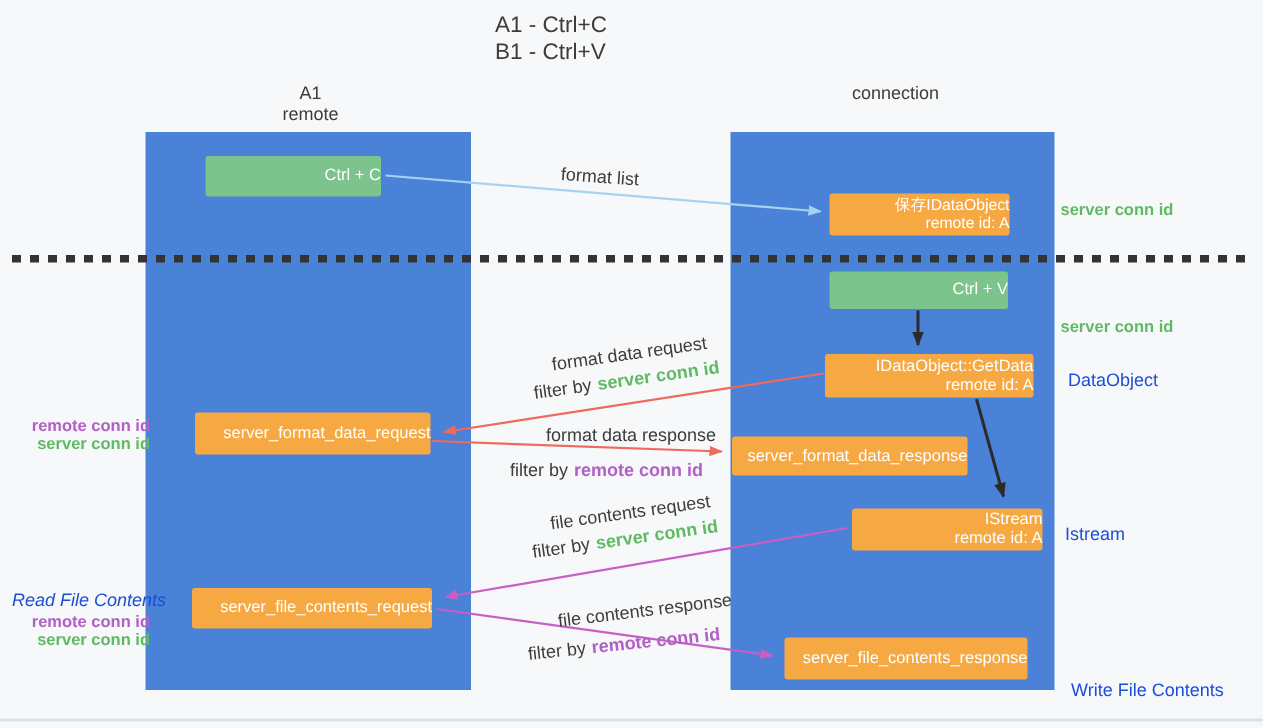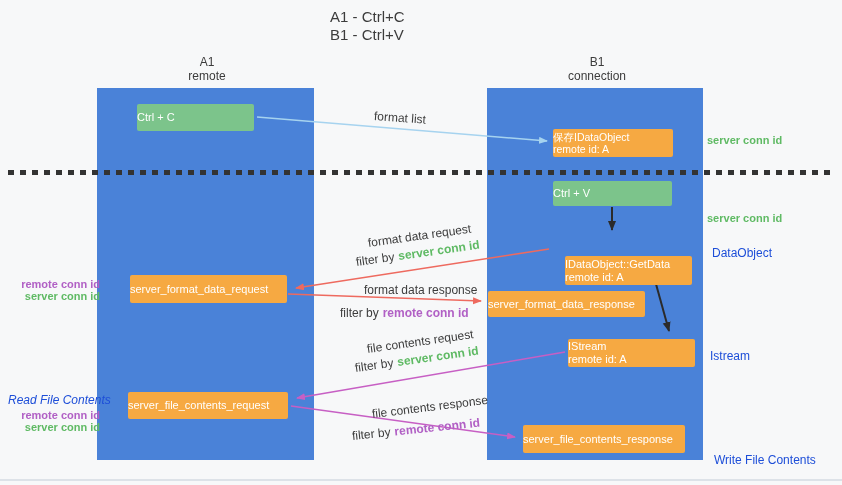--- a/index.html
+++ b/index.html
@@ -6,21 +6,21 @@
   #canvas{position:relative;width:842px;height:485px;background:#f7f8f9;
           font-family:"Liberation Sans",sans-serif;overflow:hidden;}
   .title{position:absolute;left:330px;top:8px;width:160px;text-align:left;
          font-size:15px;line-height:18px;color:#3c3c3c;}
   .lane-header{position:absolute;top:55px;width:120px;text-align:center;
                font-size:12px;line-height:14px;color:#3c3c3c;}
   .lane{position:absolute;top:88px;height:372px;background:#4a82d8;}
   .dotted{position:absolute;left:8px;top:170px;width:822px;height:5px;
           background:repeating-linear-gradient(90deg,#333 0 6px,transparent 6px 12px);}
   .bottom-edge{position:absolute;left:0;top:479px;width:842px;height:2px;background:#dde2e8;}
-  .box{position:absolute;display:flex;flex-direction:column;align-items:flex-start;justify-content:center;
+  .box{position:absolute;display:flex;flex-direction:column;align-items:flex-end;justify-content:center;
        color:#fff;text-align:center;border-radius:2px;font-size:11px;line-height:13px;white-space:nowrap;}
   .box.green{background:#7cc48b;}
   .box.orange{background:#f6a942;}
   .note{position:absolute;font-size:12px;color:#1d4ed8;white-space:nowrap;}
   .conn{font-size:11px;font-weight:bold;white-space:nowrap;}
   .green-t{color:#5fba64;}
   .purple-t{color:#b160c5;}
   .conn-pair{position:absolute;width:94px;text-align:right;line-height:11px;}
   .conn-pair div{margin-bottom:1px;}
   .lbl{position:absolute;font-size:12px;color:#3c3c3c;white-space:nowrap;transform-origin:left center;}
@@ -35,21 +35,20 @@
   <div class="title">
     <div>A1 - Ctrl+C</div>
     <div>B1 - Ctrl+V</div>
   </div>
 
   <div class="lane-header" style="left:147px;">
     <div>A1</div>
     <div>remote</div>
   </div>
   <div class="lane-header" style="left:537px;">
-    <div>B1</div>
     <div>connection</div>
   </div>
 
   <div class="lane" style="left:97px;width:217px;"></div>
   <div class="lane" style="left:487px;width:216px;"></div>
 
   <svg class="arrows" width="842" height="485">
     <defs>
       <marker id="m-blue" markerUnits="userSpaceOnUse" markerWidth="10" markerHeight="8" refX="8" refY="3.5" orient="auto">
         <path d="M0,0 L9,3.5 L0,7 z" fill="#a6d3ef"></path>
@@ -82,21 +81,21 @@
 
   <div class="box orange" style="left:553px;top:129px;width:120px;height:28px;font-size:10.5px;line-height:12.5px;">
     <div>保存IDataObject</div>
     <div>remote id: A</div>
   </div>
 
   <div class="box green" style="left:553px;top:181px;width:119px;height:25px;">
     <div>Ctrl + V</div>
   </div>
 
-  <div class="box orange" style="left:565px;top:236px;width:127px;height:29px;margin-top:20px;">
+  <div class="box orange" style="left:550px;top:236px;width:139px;height:29px;">
     <div>IDataObject::GetData</div>
     <div>remote id: A</div>
   </div>
 
   <div class="box orange" style="left:130px;top:275px;width:157px;height:28px;">
     <div>server_format_data_request</div>
   </div>
 
   <div class="box orange" style="left:488px;top:291px;width:157px;height:26px;">
     <div>server_format_data_response</div>

